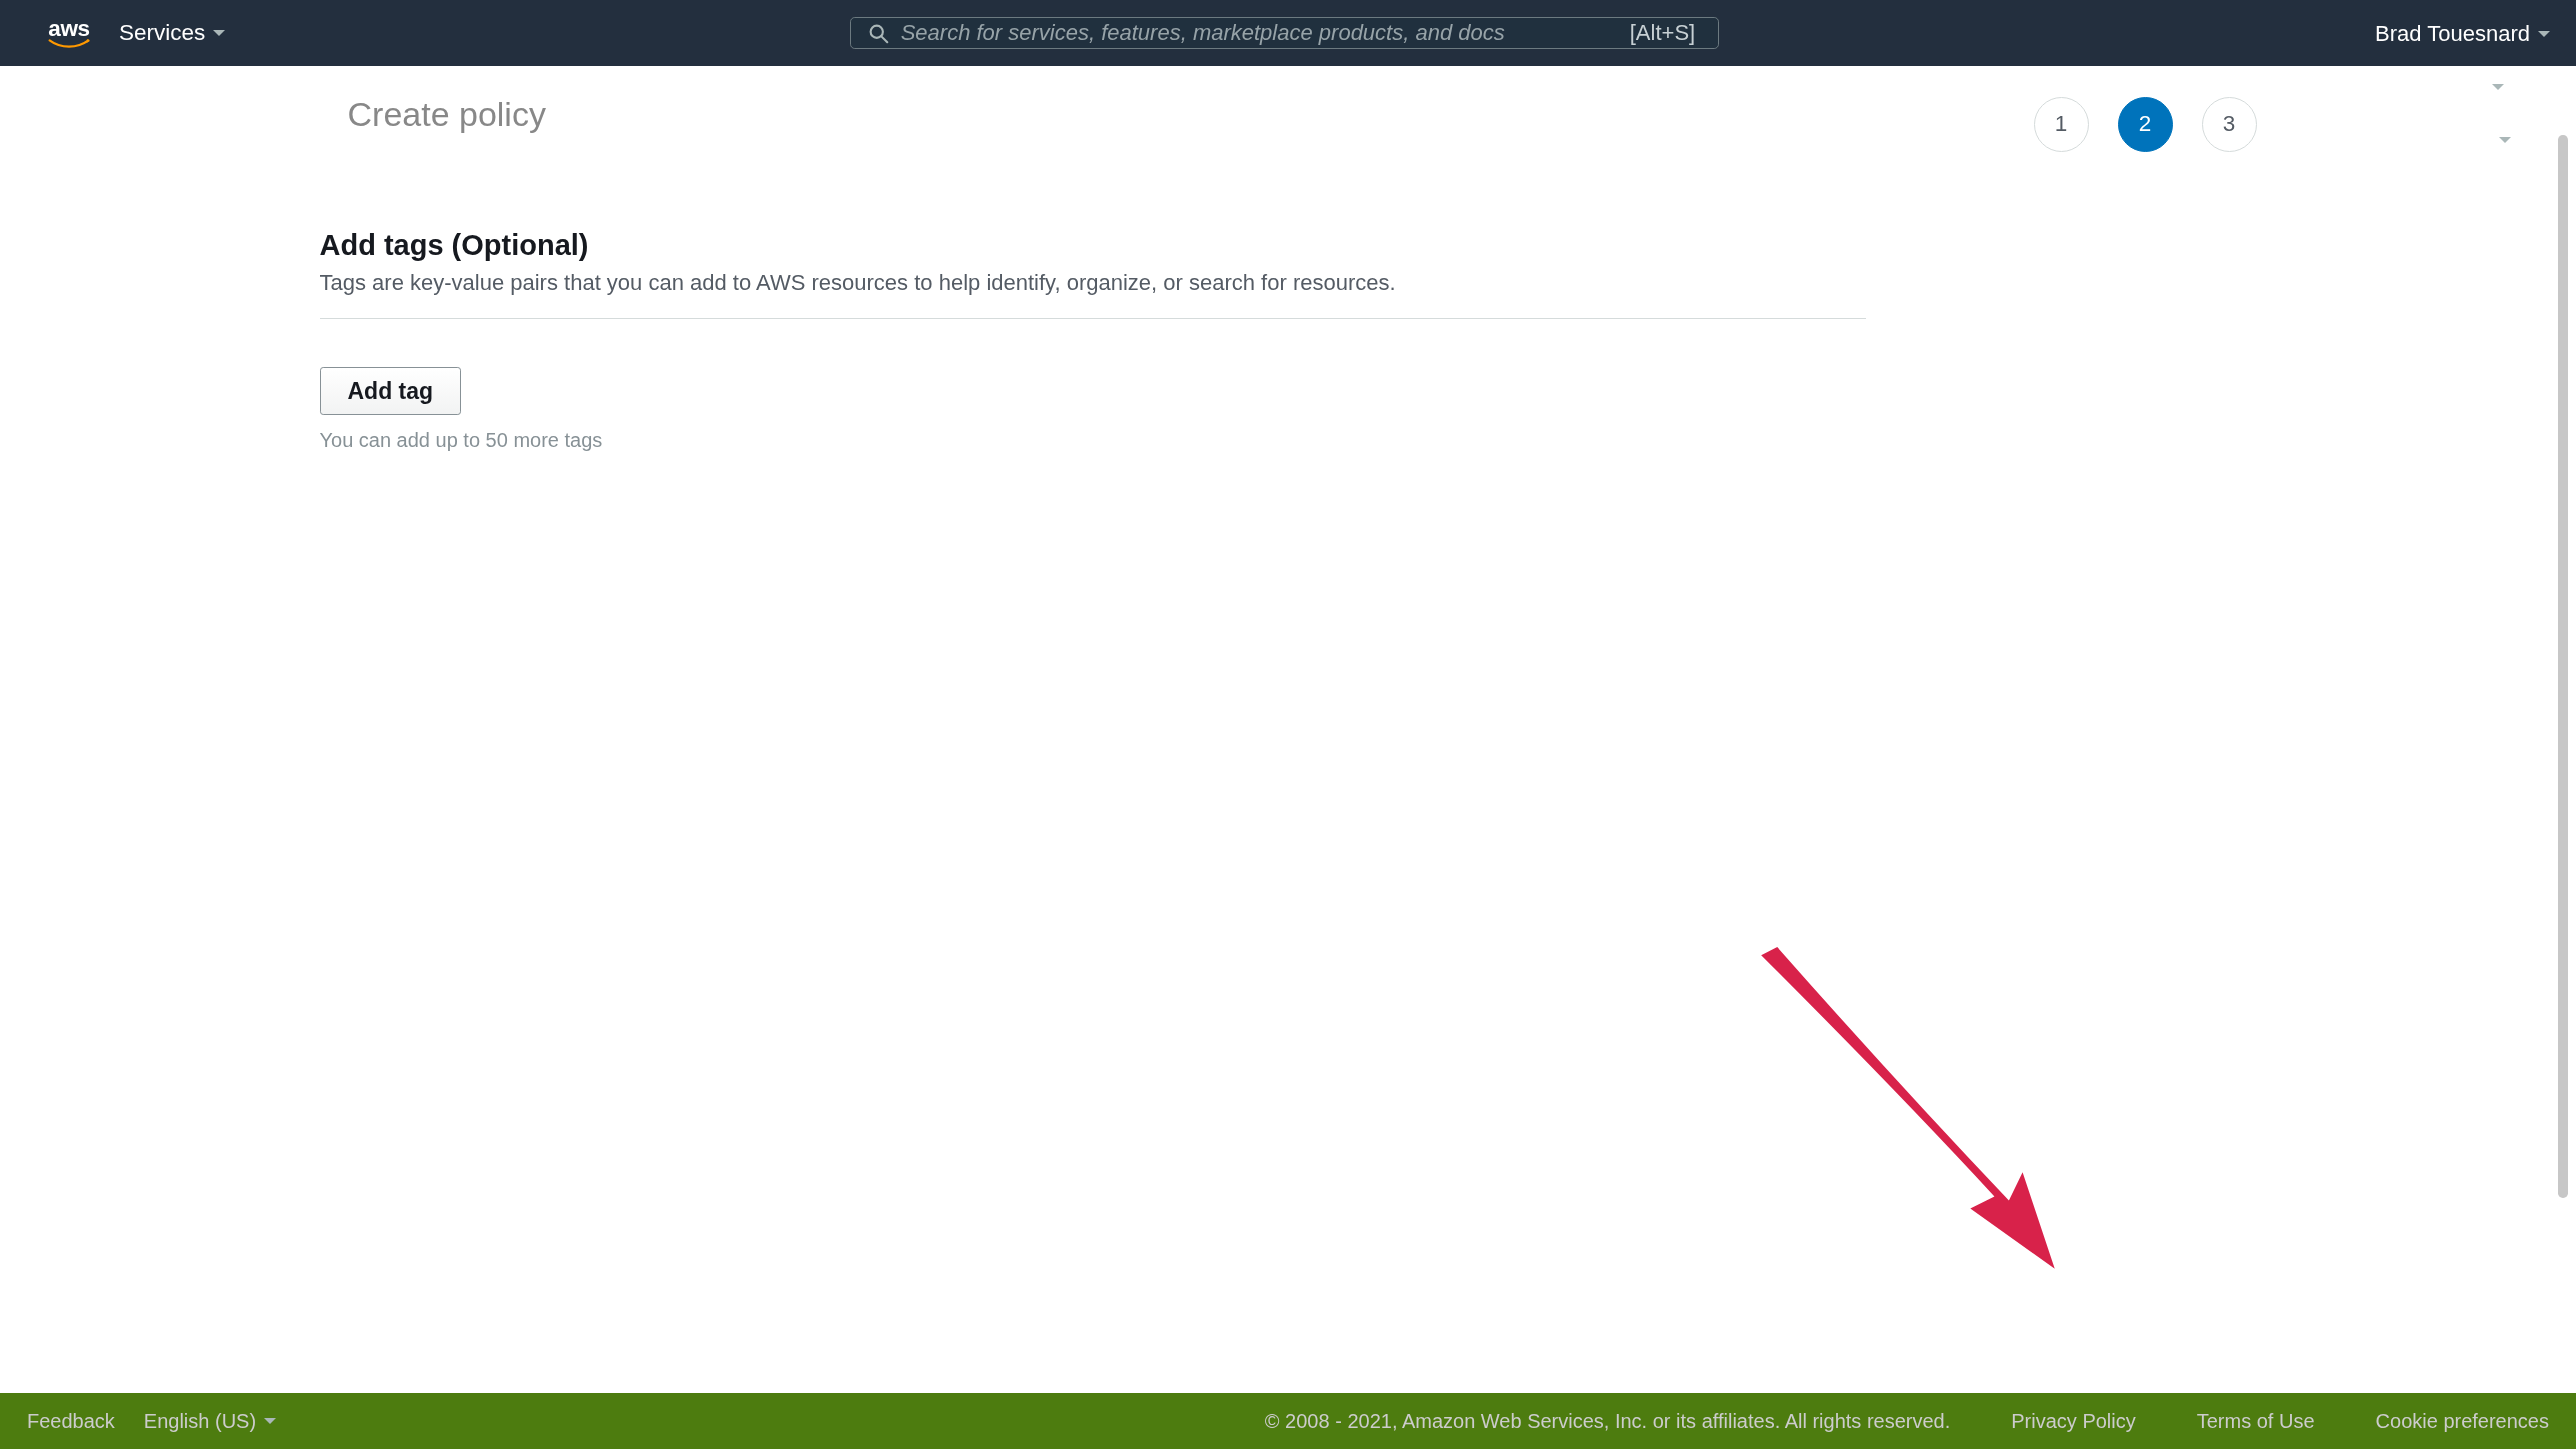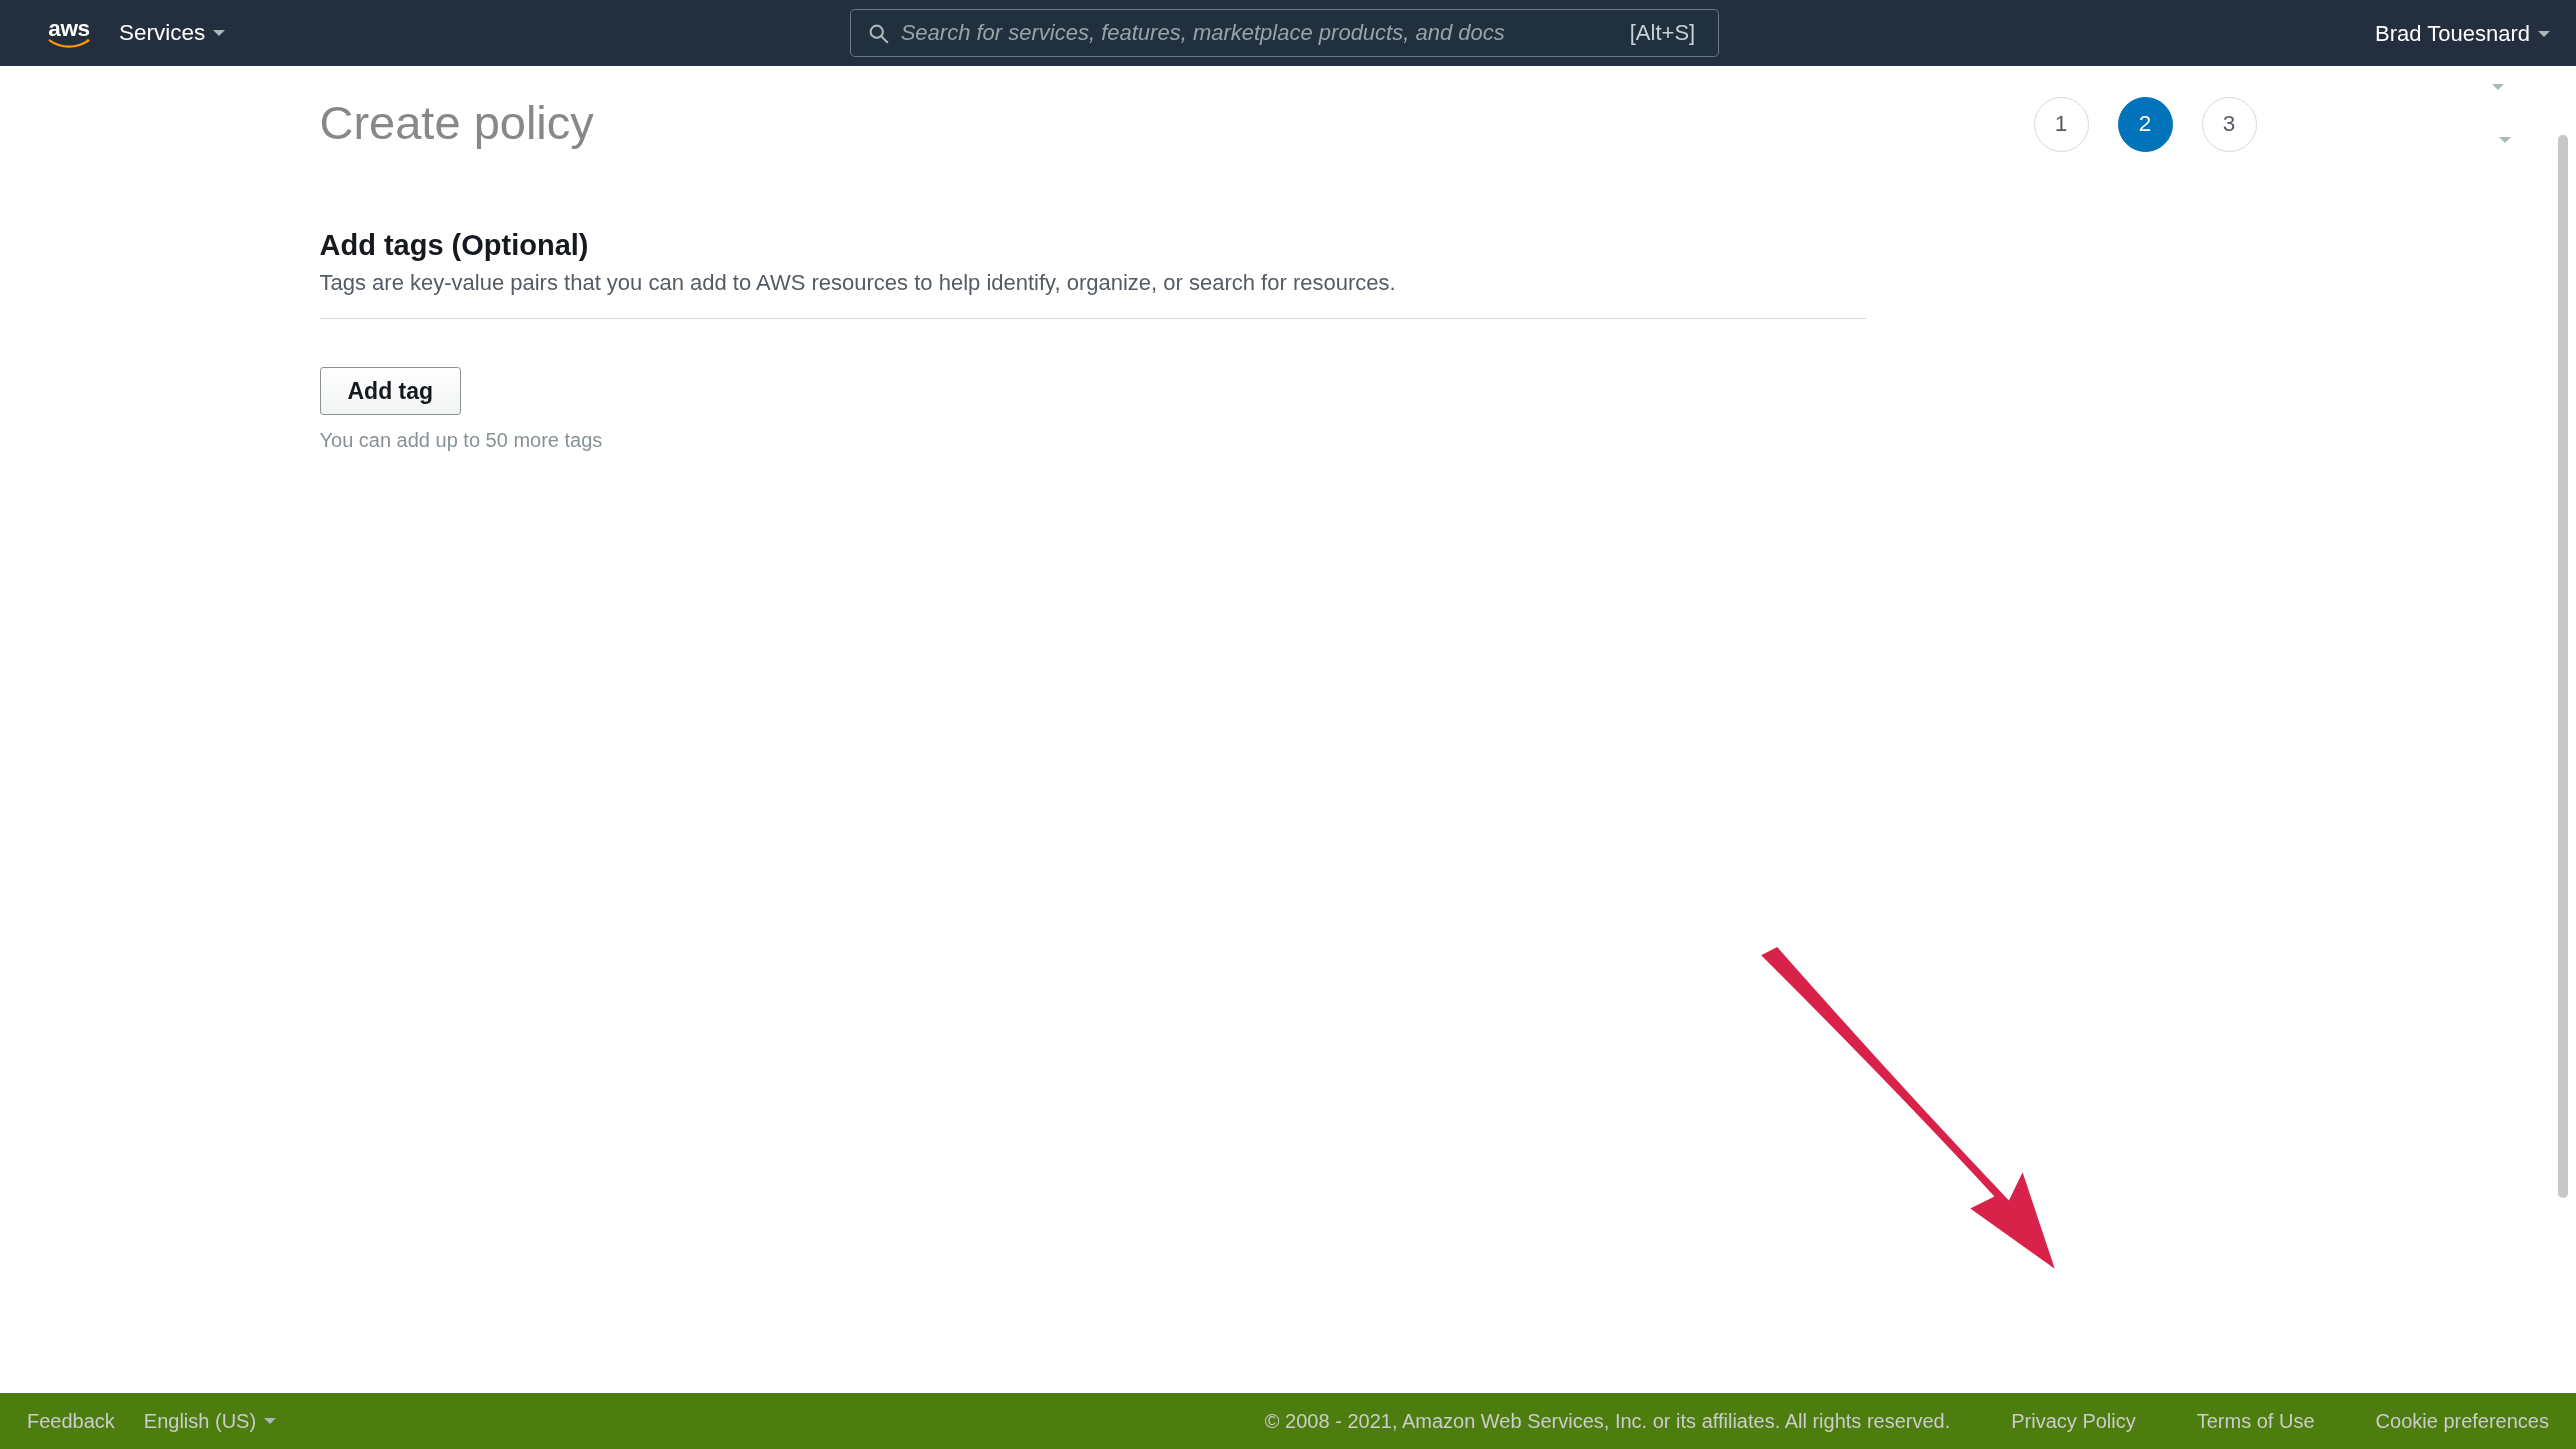--- a/index.html
+++ b/index.html
@@ -13,21 +13,21 @@
   }
   .logo { display: flex; flex-direction: column; align-items: center; margin-right: 29px; }
   .logo-text { font-size: 22.5px; font-weight: 700; letter-spacing: -0.4px; line-height: 1; color:#fff; }
   .logo-smile { width: 42px; height: 9.7px; margin-top: -1.6px; }
   .services-menu { display: flex; align-items: center; gap: 8px; font-size: 22.5px; cursor: pointer; }
   .caret-down {
     width: 0; height: 0; border-left: 6.4px solid transparent;
     border-right: 6.4px solid transparent; border-top: 6.4px solid #aab7b8; display:inline-block;
   }
   .search-wrap {
-    margin-left: auto; margin-right: auto; width: 869px; height: 48px;
+    margin-left: auto; margin-right: auto; width: 869px; height: 32px;
     border: 0.8px solid #6c7a80; border-radius: 4.8px; background: #20303e;
     display: flex; align-items: center; padding: 0 22.5px 0 17.7px; position:relative;
   }
   .search-icon { width: 21px; height: 21px; flex-shrink:0; }
   .search-input {
     flex: 1; background: transparent; border: none; outline: none; color: #fff;
     font-size: 22px; font-style: italic; margin-left: 11.3px;
   }
   .search-input::placeholder { color: #97a3a8; font-style: italic; }
   .search-hint { color: #c7d0d4; font-size: 22px; }
@@ -41,21 +41,21 @@
     position:absolute; right:3.2px; top:69px; bottom:0; width:19.3px;
   }
   .scroll-thumb {
     position:absolute; top:0; left:4.8px; width:9.7px; height:1063px;
     background:#c7c7c7; border-radius:4.8px;
   }
   .page {
     width: 1937px; display:flex; flex-direction:column; padding-top:29px; position:relative;
   }
   .page-header { display:flex; align-items:flex-start; justify-content:space-between; }
-  .page-title { font-size: 47px; font-weight: 400; color: #888; }
+  .page-title { font-size: 34px; font-weight: 400; color: #888; margin-left: 28px; }
   .stepper { display:flex; gap:29px; align-items:center; padding-top:1.6px; }
   .step {
     width:55px; height:55px; border-radius:50%; border:0.8px solid #d5dbdb;
     display:flex; align-items:center; justify-content:center; font-size:22.5px; color:#545b64;
     background:#fff;
   }
   .step.active { background:#0073bb; color:#fff; border-color:#0073bb; }
 
   .content-col { width: 1546px; margin-top: 77px; }
   .section-title { font-size: 29px; font-weight:700; color:#16191f; }

